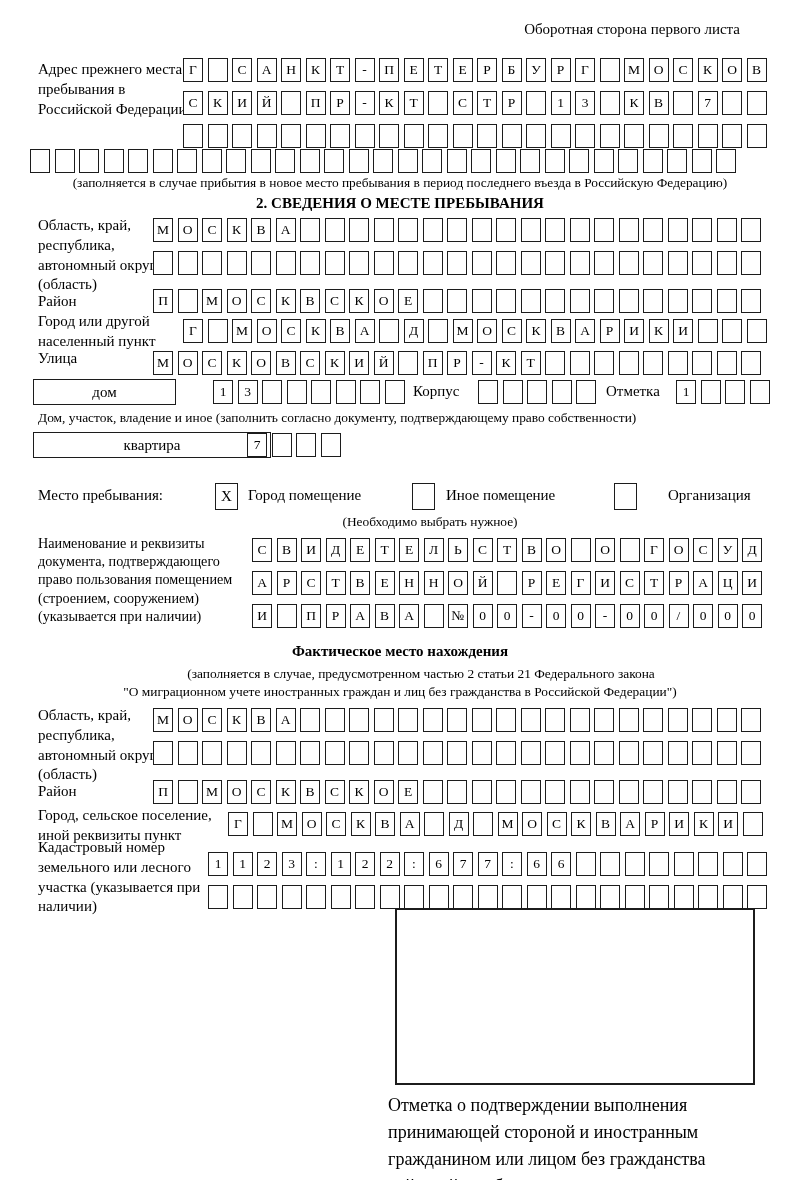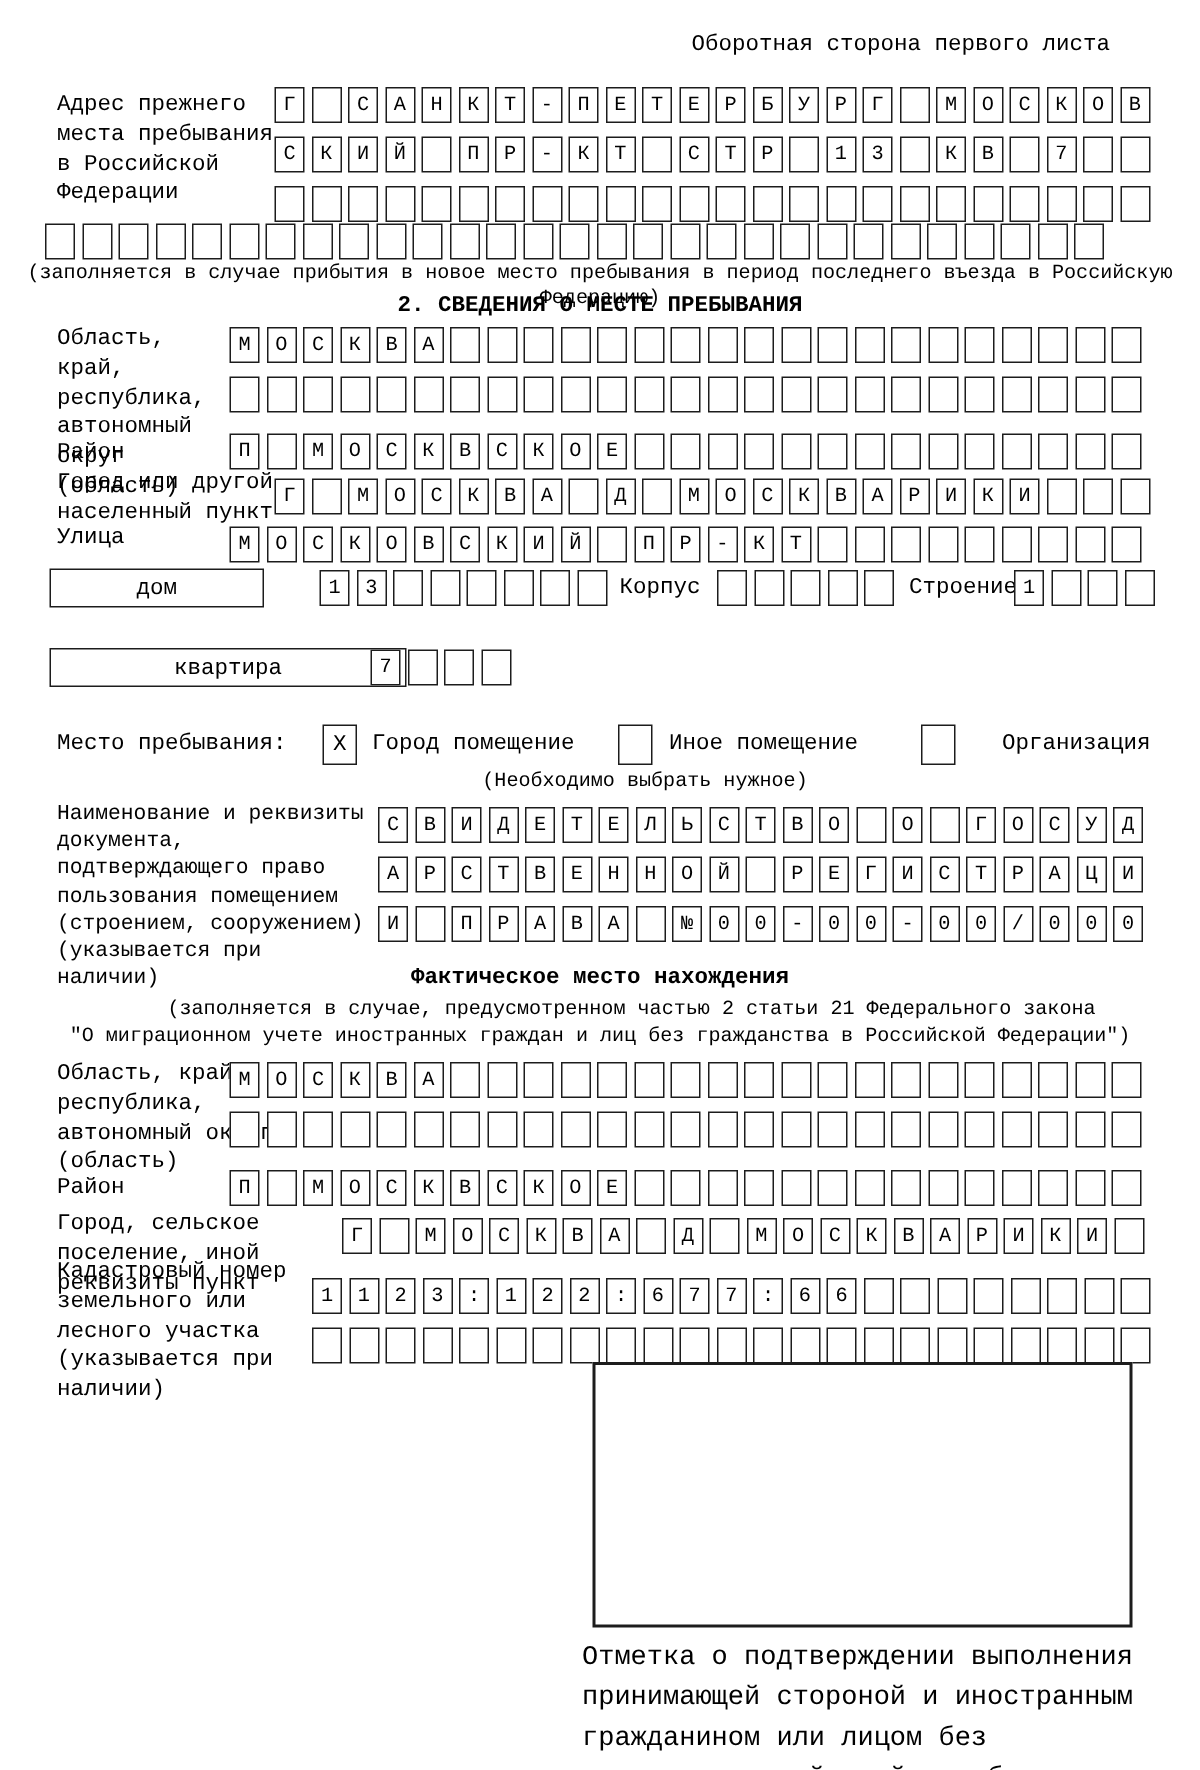--- a/index.html
+++ b/index.html
@@ -1,18 +1,18 @@
 <!DOCTYPE html>
 <html><head>
 <meta charset="utf-8">
 <style>
   html,body{margin:0;padding:0;background:#fff;}
   .page{
     position:relative;width:800px;height:1180px;background:#ffffff;
-    font-family:Liberation Mono, monospace;color:#000;
+    font-family:Liberation Serif, serif;color:#000;
     overflow:hidden;
   }
   .abs{position:absolute;}
   .lbl{font-size:15px;line-height:1.32;}
   .cap{font-size:13.4px;line-height:1.25;}
   .center{left:0;right:0;text-align:center;}
   .bold{font-weight:bold;}
   .grid{display:flex;gap:4.5px;}
   .cell{
     flex:0 0 auto;width:20px;height:24px;box-sizing:border-box;
@@ -304,27 +304,28 @@
       <div class="cell"></div>
     </div>
   <div class="abs lbl" style="left:413px;top:382px;">Корпус</div>
   <div class="abs grid" style="left:478px;top:380px;">
       <div class="cell"></div>
       <div class="cell"></div>
       <div class="cell"></div>
       <div class="cell"></div>
       <div class="cell"></div>
     </div>
-  <div class="abs lbl" style="left:606px;top:382px;">Строение</div>
+  <div class="abs lbl" style="left:606px;top:382px;">Отметка</div>
   <div class="abs grid" style="left:676px;top:380px;">
       <div class="cell">1</div>
       <div class="cell"></div>
       <div class="cell"></div>
       <div class="cell"></div>
     </div>
+  <div class="abs cap" style="left:38px;top:410px;">Дом, участок, владение и иное (заполнить согласно документу, подтверждающему право собственности)</div>
 
   <div class="abs widebox" style="left:33px;top:432px;width:238px;">квартира</div>
   <div class="abs grid" style="left:247px;top:433px;">
       <div class="cell">7</div>
       <div class="cell"></div>
       <div class="cell"></div>
       <div class="cell"></div>
     </div>
 
   <div class="abs lbl" style="left:38px;top:486px;">Место пребывания:</div>

